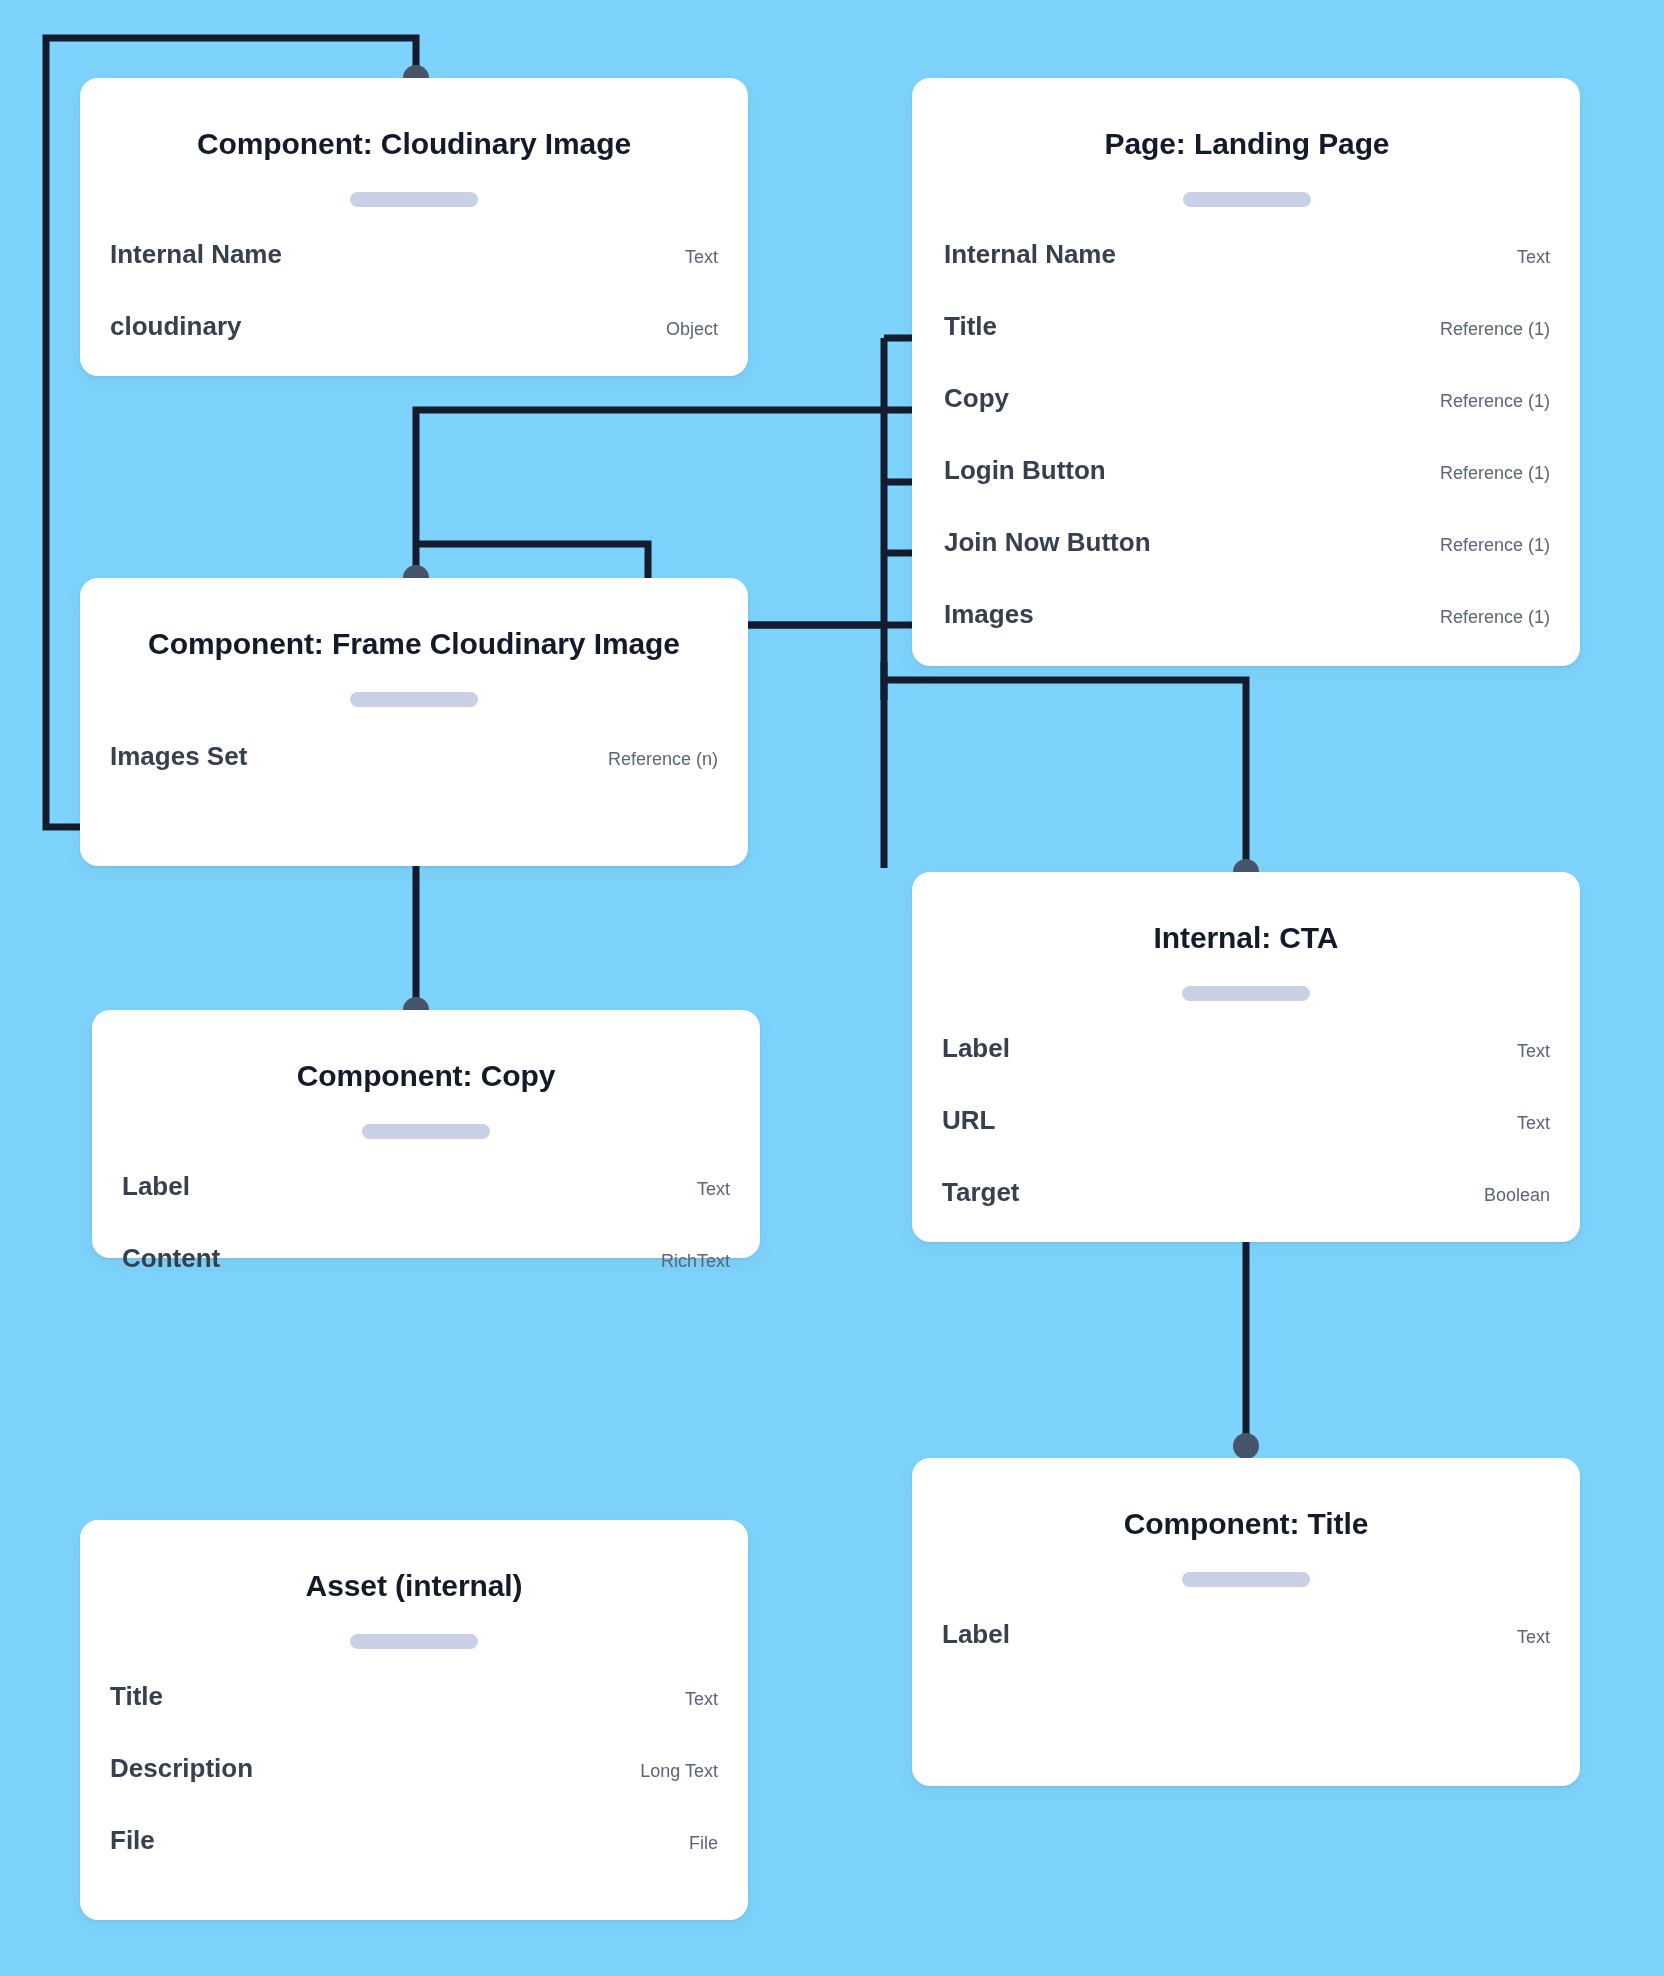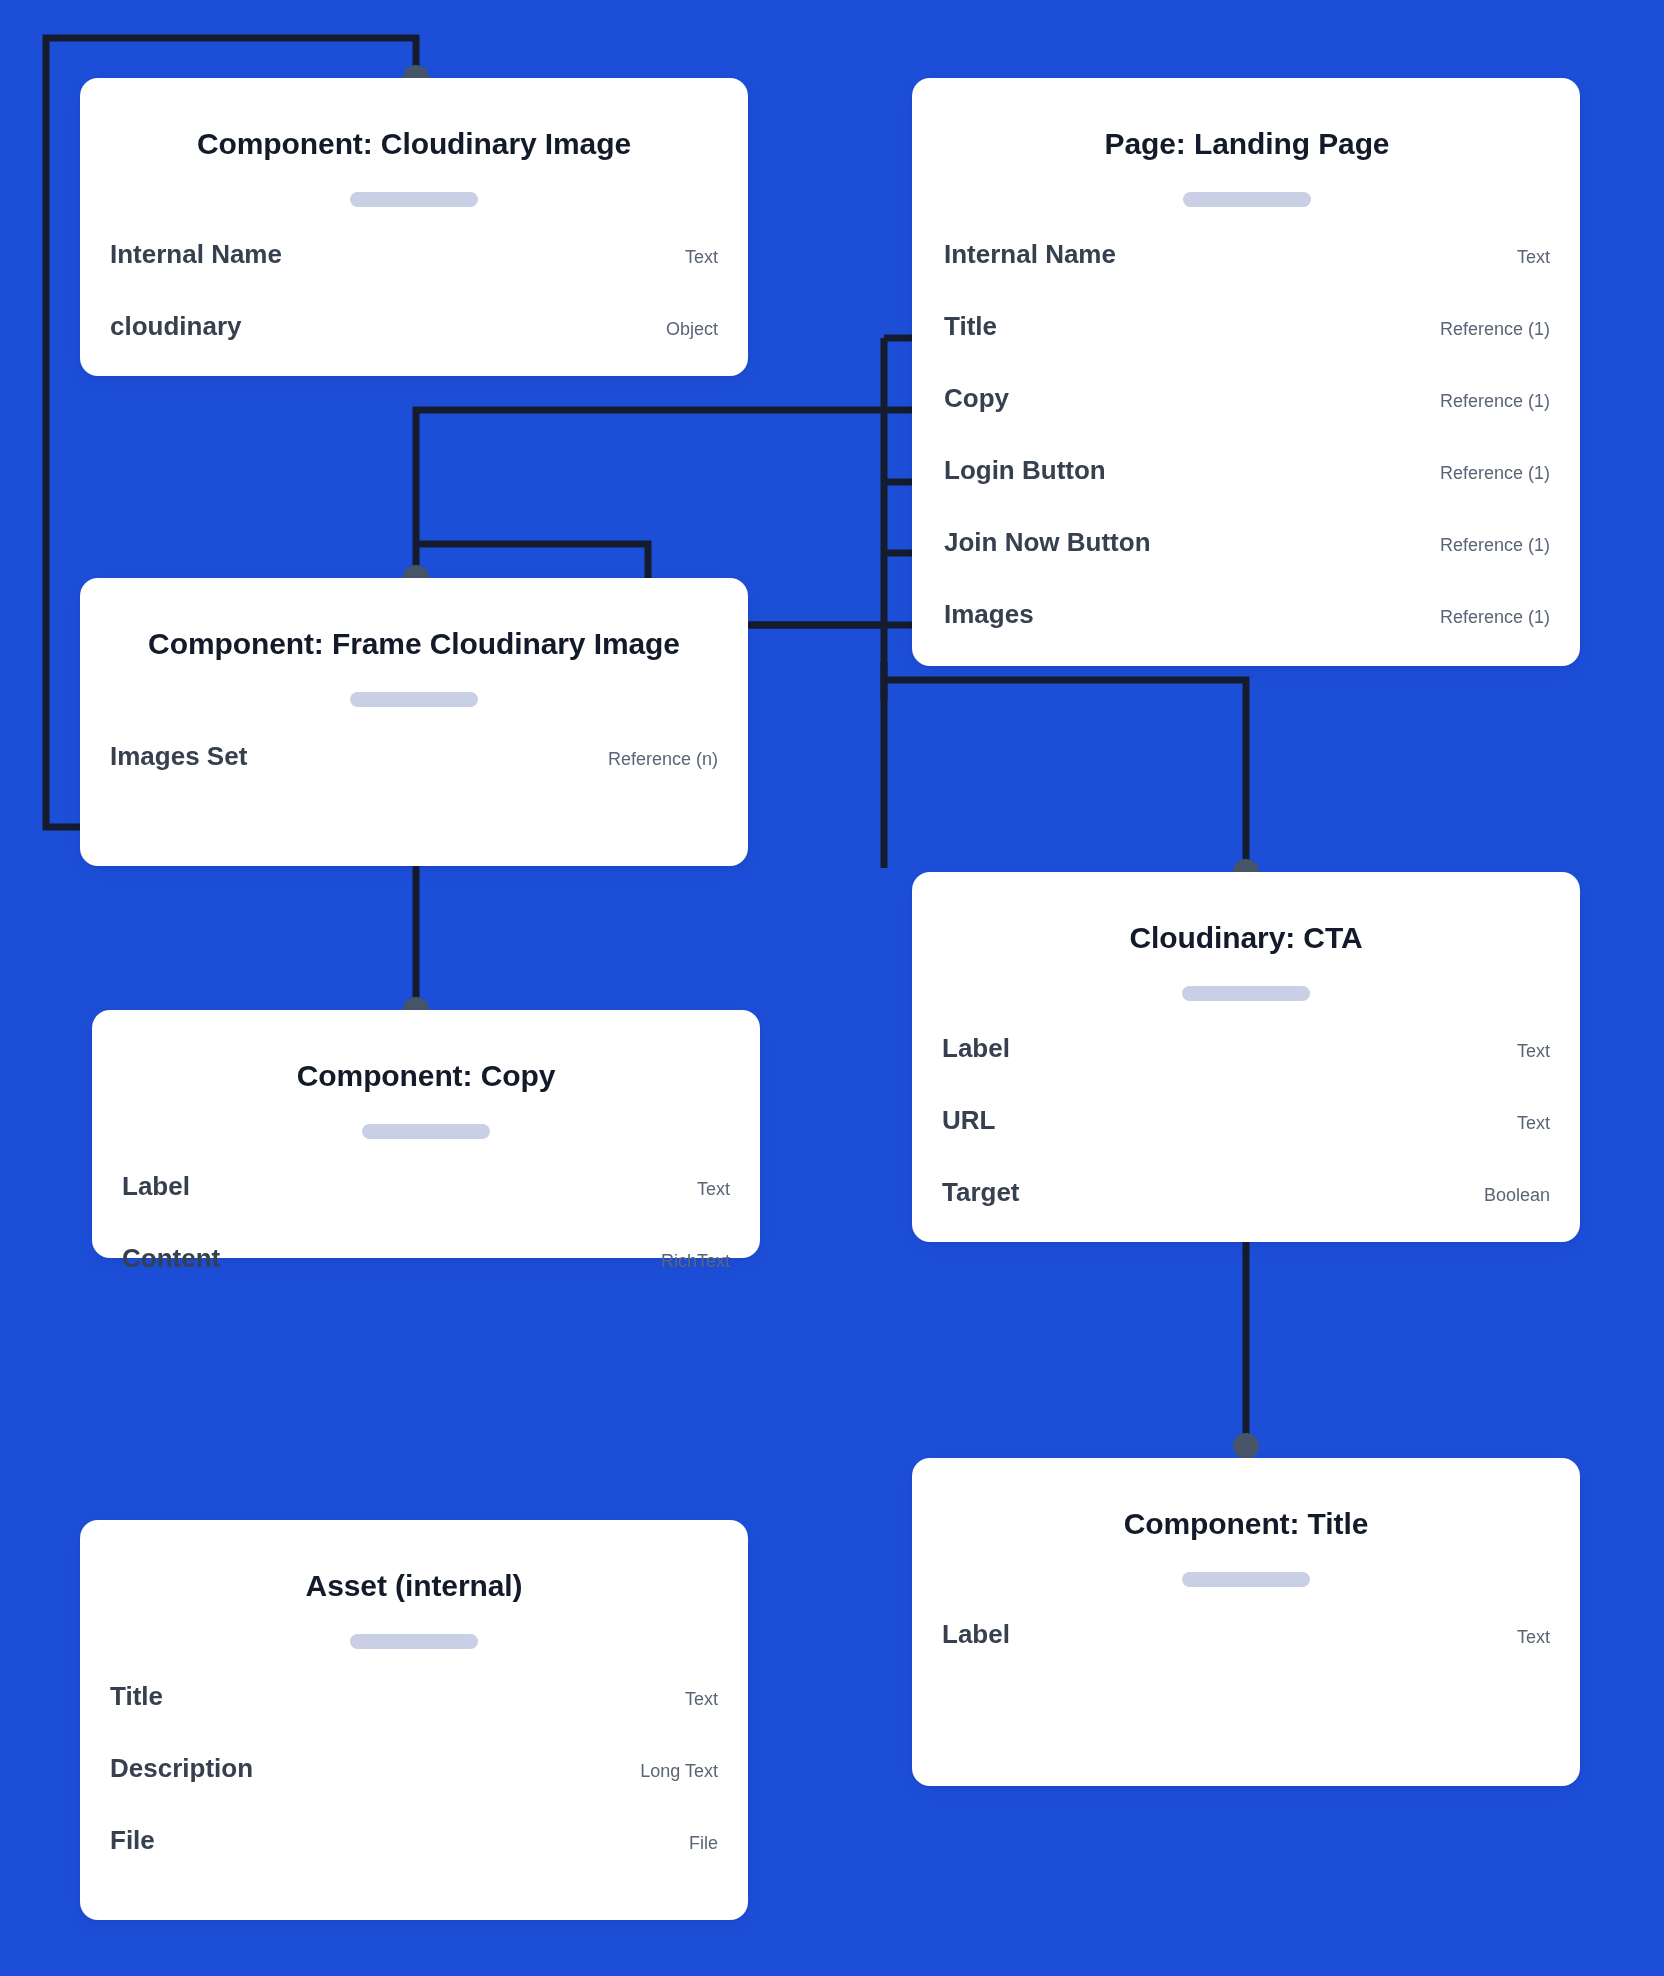--- a/index.html
+++ b/index.html
@@ -5,21 +5,21 @@
 <style>
   html, body {
     margin: 0;
     padding: 0;
     background: #f7f5f0;
   }
   #canvas {
     position: relative;
     width: 1664px;
     height: 1976px;
-    background: #1d4ed8;
+    background: #7dd3fc;
     font-family: "Liberation Sans", sans-serif;
     overflow: hidden;
   }
   #wires {
     position: absolute;
     inset: 0;
     width: 1664px;
     height: 1976px;
     pointer-events: none;
     z-index: 1;
@@ -187,21 +187,21 @@
     <div class="card-pill"></div>
     <div class="fields">
       <div class="field-row">
         <span class="field-name">Images Set</span>
         <span class="field-type">Reference (n)</span>
       </div>
     </div>
   </div>
 
   <div class="card" id="card-cta">
-    <div class="card-title">Cloudinary: CTA</div>
+    <div class="card-title">Internal: CTA</div>
     <div class="card-pill"></div>
     <div class="fields">
       <div class="field-row">
         <span class="field-name">Label</span>
         <span class="field-type">Text</span>
       </div>
       <div class="field-row">
         <span class="field-name">URL</span>
         <span class="field-type">Text</span>
       </div>

